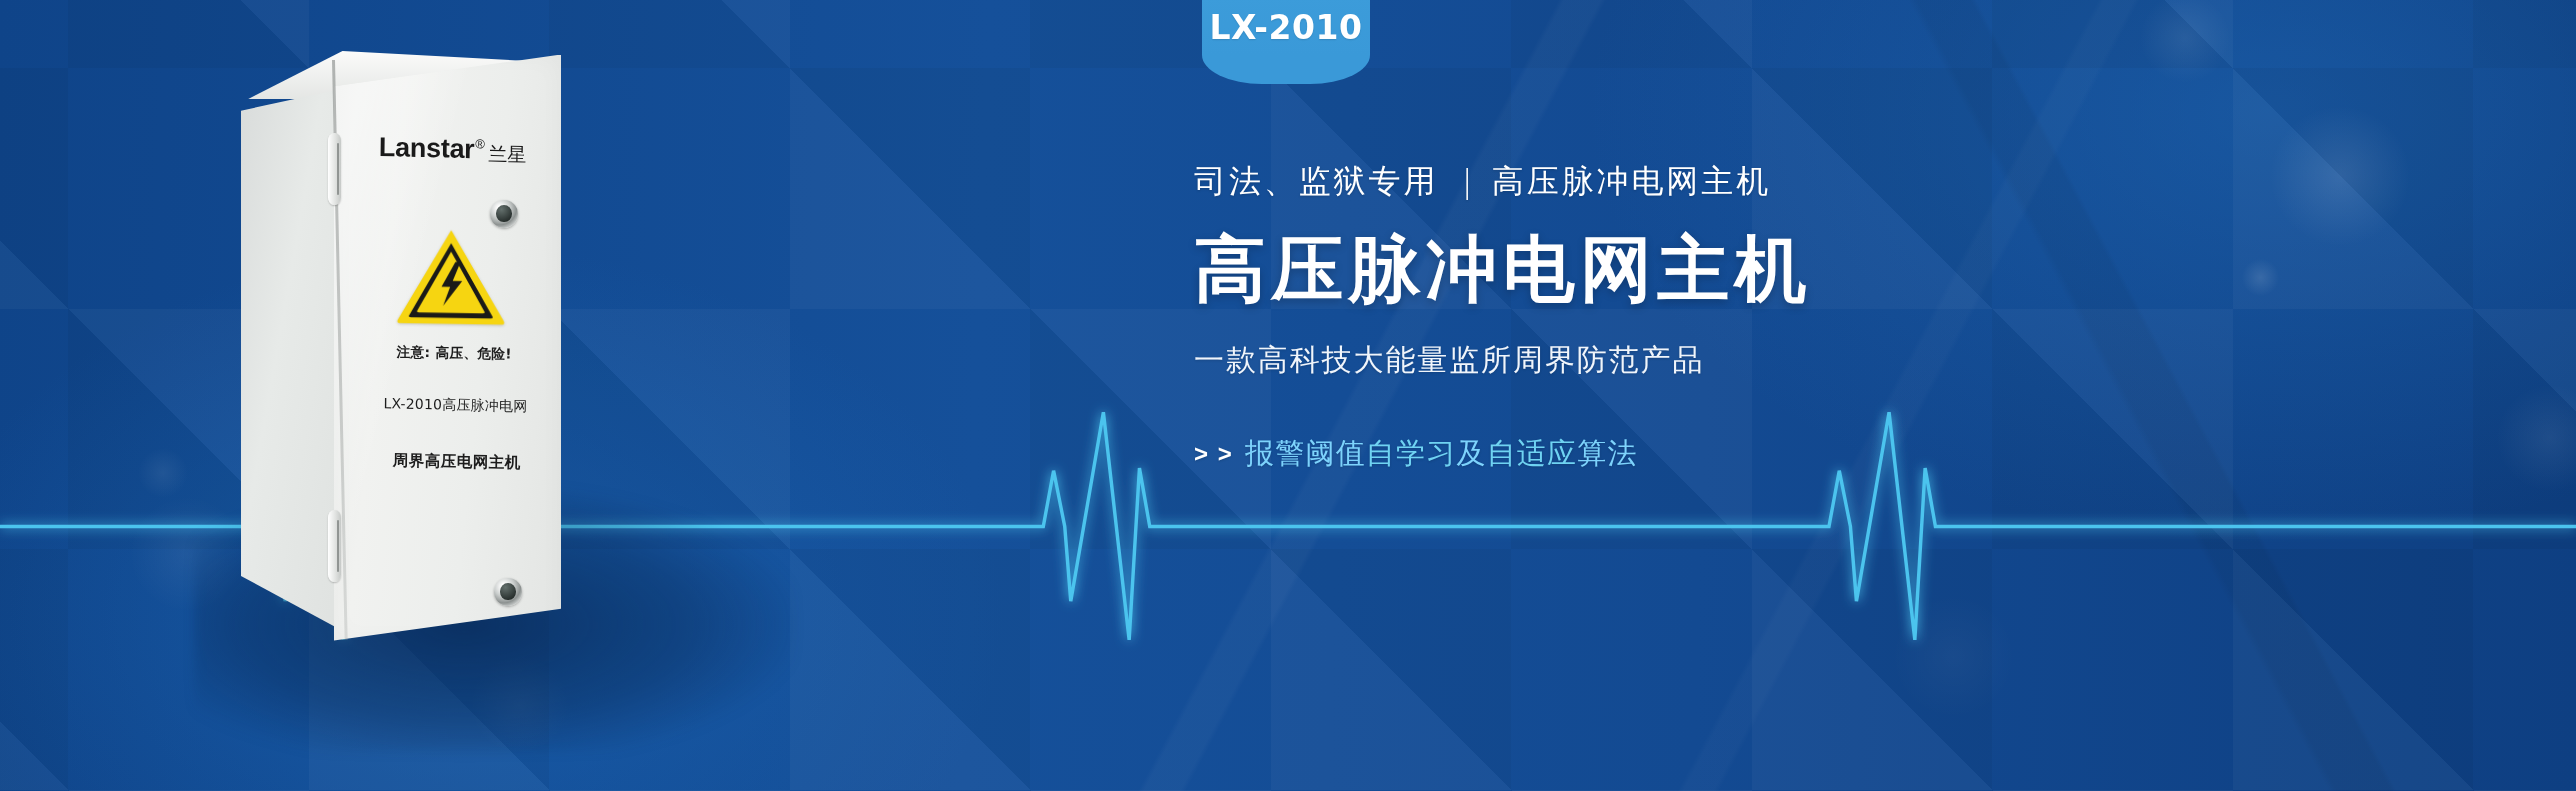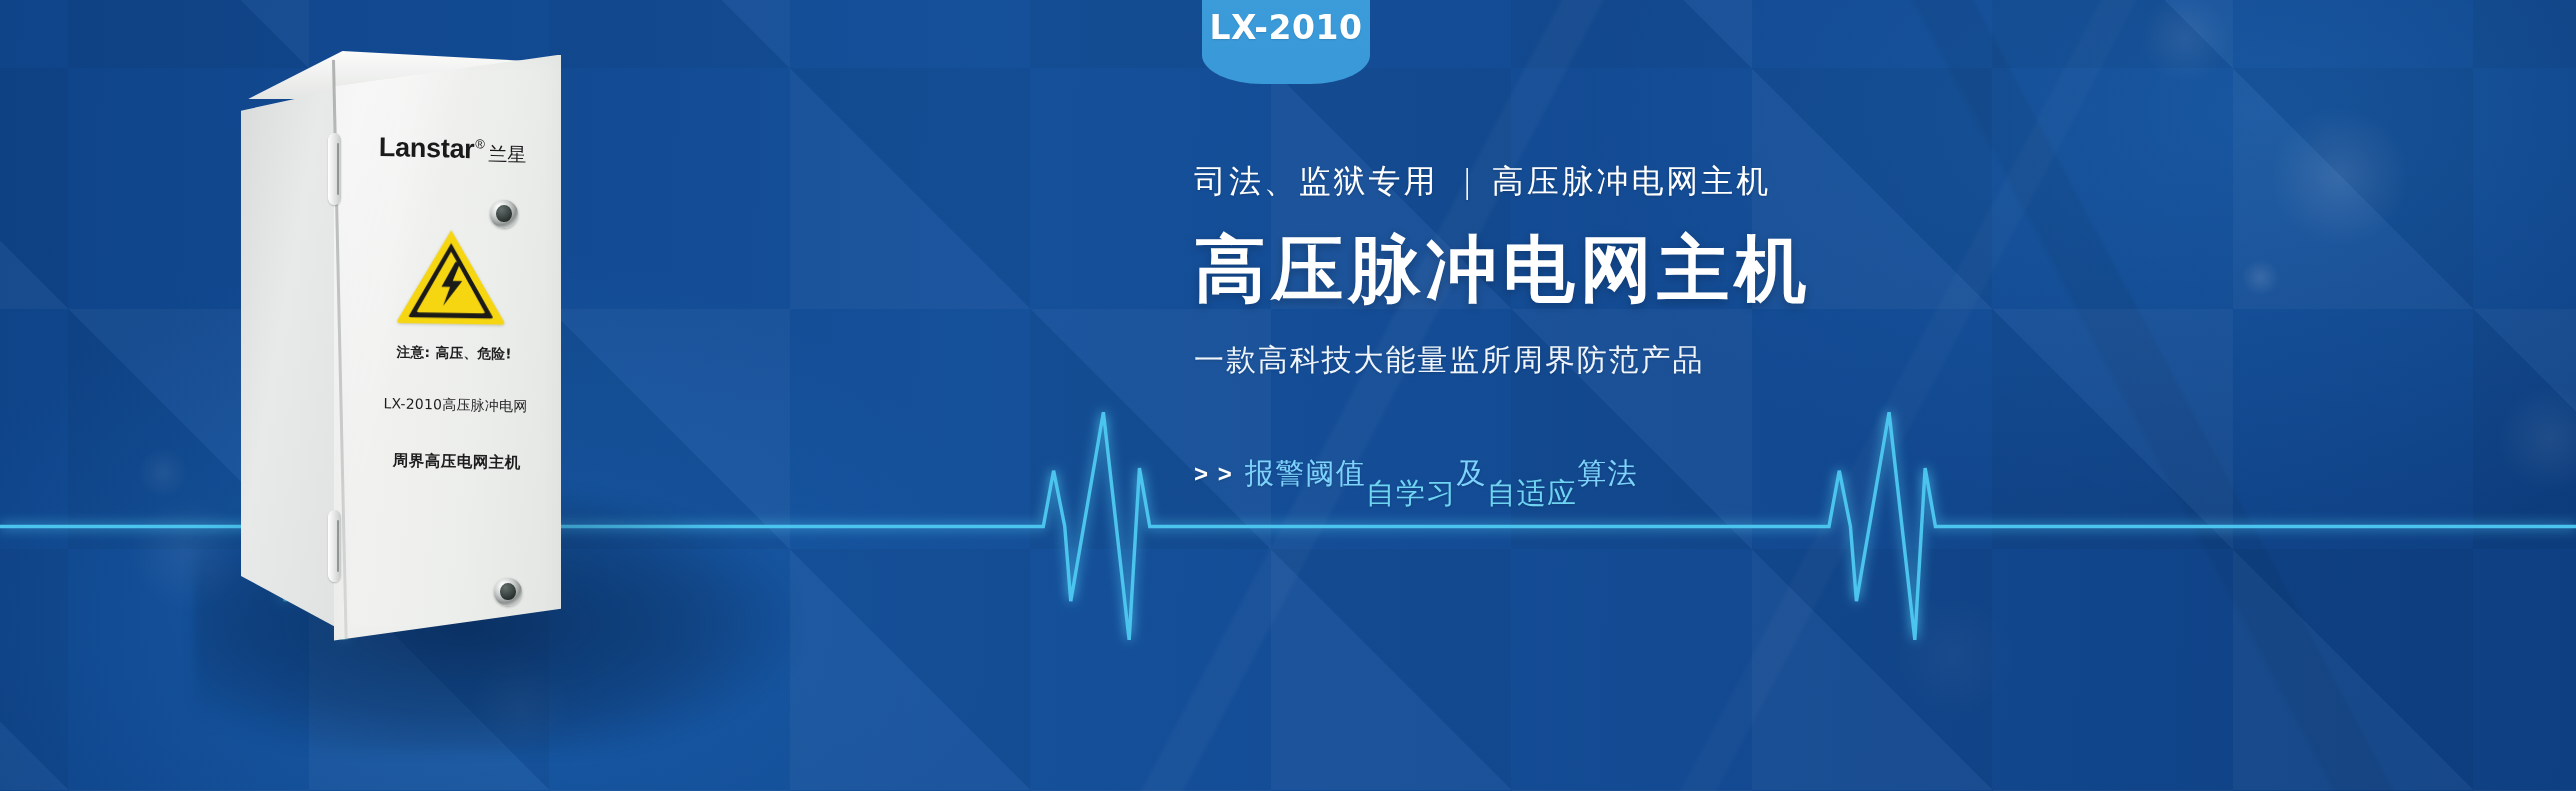--- a/index.html
+++ b/index.html
@@ -187,21 +187,21 @@
   .feature{
     margin-top:53px; display:flex; align-items:center; white-space:nowrap;
     font-family:"DejaVu Sans","Liberation Sans",sans-serif;
     font-size:29px; letter-spacing:1.2px;
     text-shadow:0 0.9px 2.6px rgba(0,0,0,.16);
   }
   .feature .chev{ color:#ffffff; font-weight:bold; font-size:24px; margin-right:8.6px;
     font-family:"Liberation Sans",sans-serif; }
   .feature .chev:nth-child(2){ margin-right:12px; }
   .seg-w{ color:#7dd3fc; }
-  .seg-c{ color:#6fd3f2;margin-top:40px; }
+  .seg-c{ color:#6fd3f2; }
 </style>
 </head>
 <body>
 
 <div class="banner">
 
   <div class="bg-base"></div>
   <div class="bg-diamonds"></div>
   <div class="bg-diag"></div>
 

